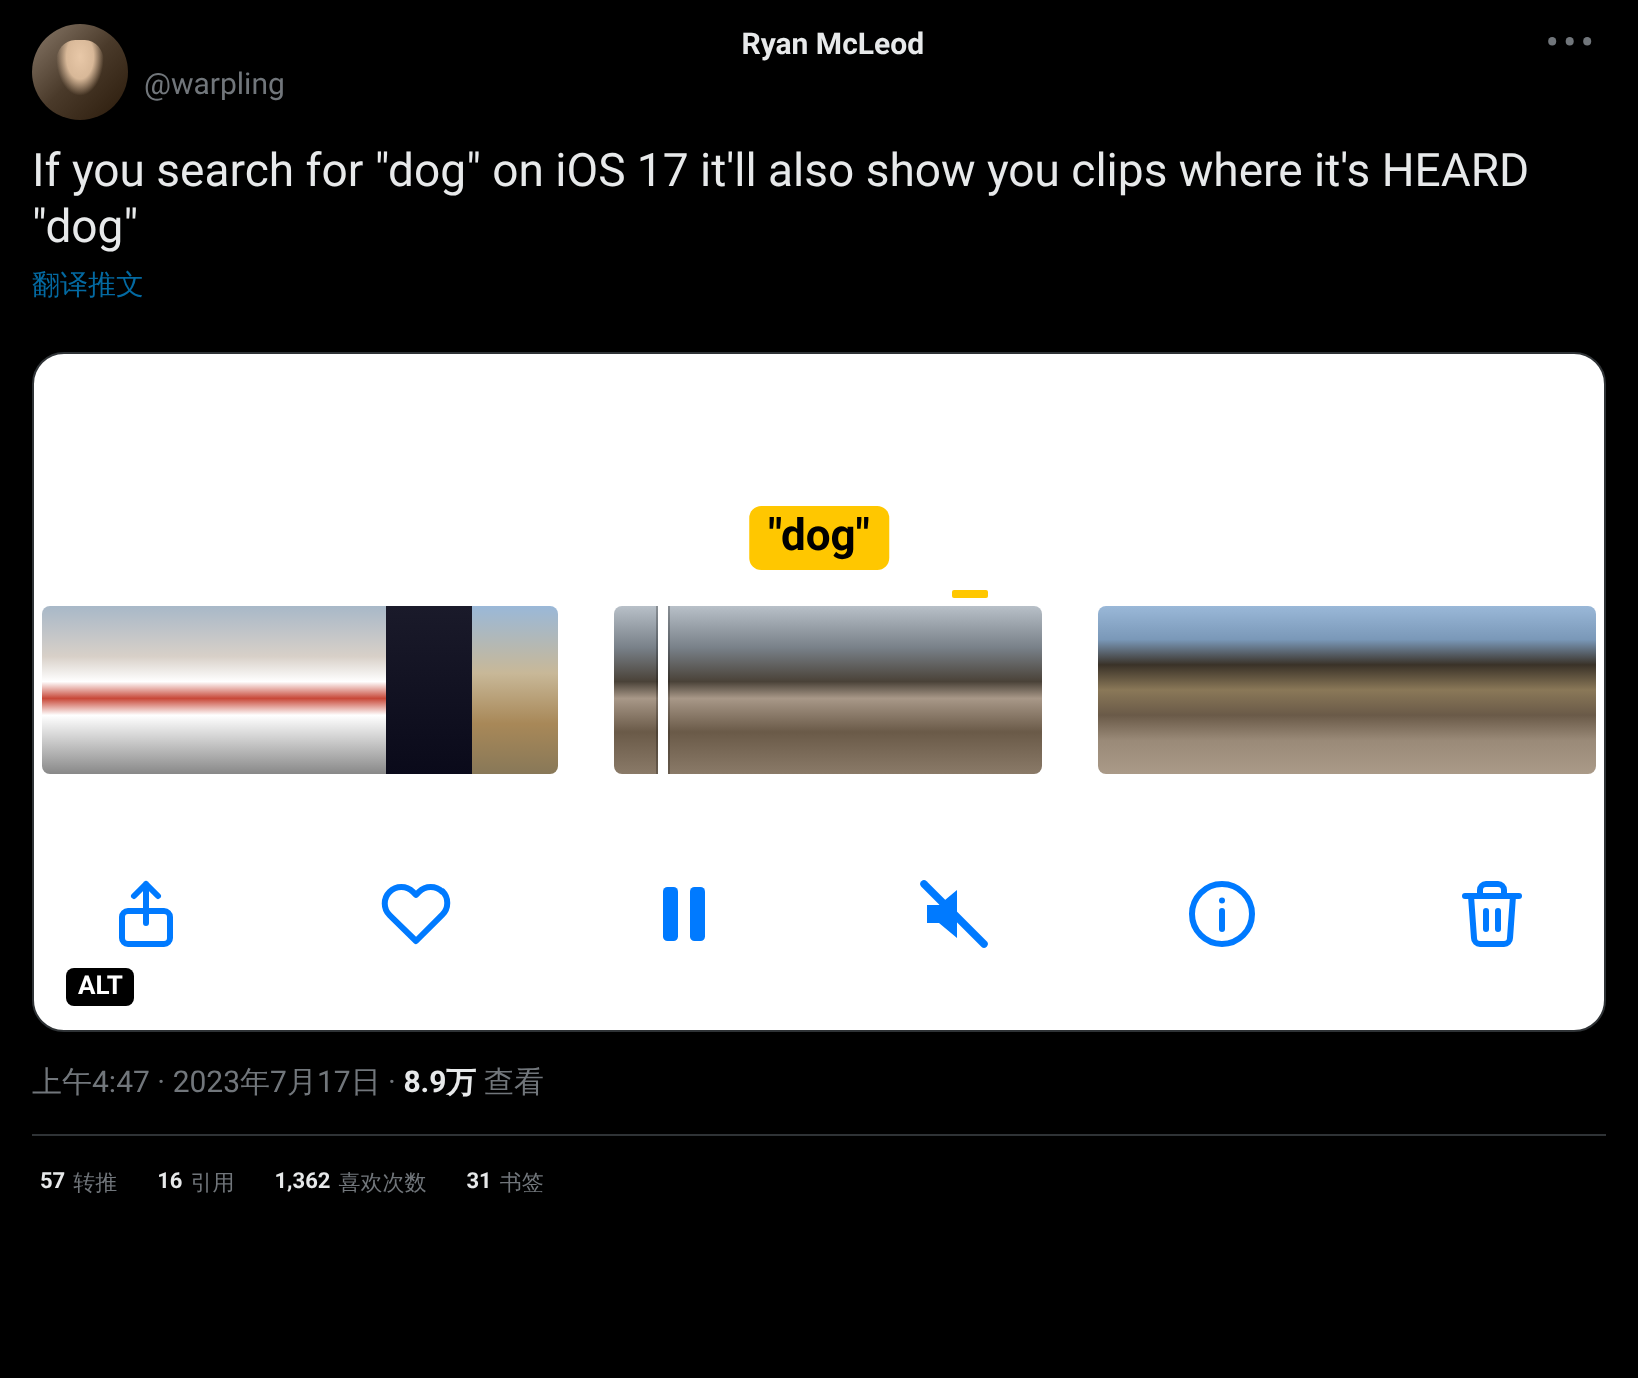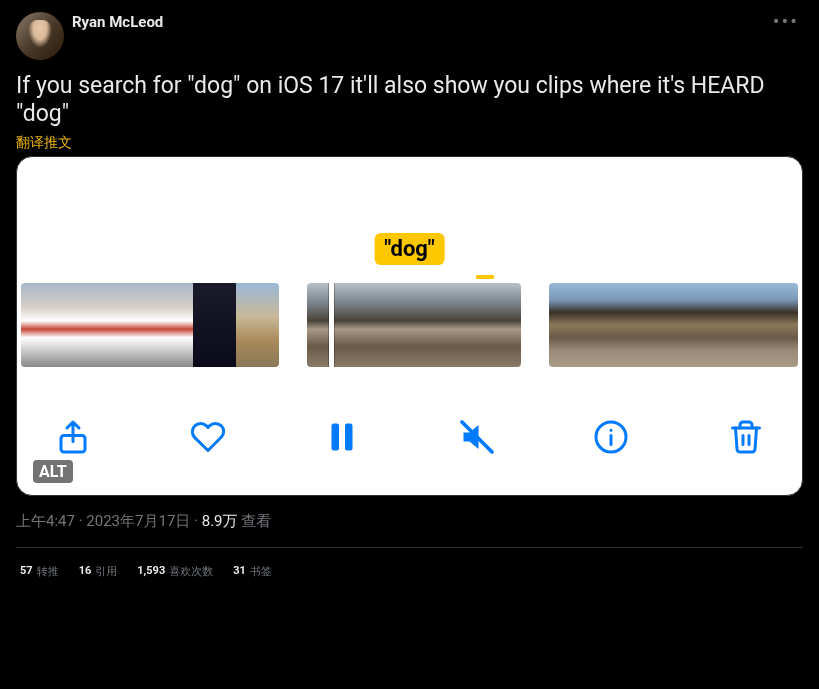--- a/index.html
+++ b/index.html
@@ -36,20 +36,21 @@
     width: 24px; height: 28px;
     background: radial-gradient(ellipse at 50% 30%, #e8c8a8 0%, #d8b898 40%, transparent 70%);
     border-radius: 40% 40% 50% 50%;
   }
   .name-block { flex: 1; }
   .display-name {
     font-weight: 700;
     font-size: 15px;
     color: #e7e9ea;
     line-height: 20px;
+    text-align: center;
   }
   .handle {
     font-size: 15px;
     color: #71767b;
     line-height: 20px;
   }
   .more-btn {
     color: #71767b;
     font-size: 20px;
     letter-spacing: 2px;
@@ -58,24 +59,24 @@
     line-height: 10px;
   }
   .tweet-text {
     font-size: 23px;
     line-height: 28px;
     color: #e7e9ea;
     margin-bottom: 4px;
     font-weight: 400;
   }
   .translate {
-    color: #eab308;
+    color: #0369a1;
     font-size: 14px;
     margin-top: 6px;
-    margin-bottom: 4px;
+    margin-bottom: 24px;
     cursor: pointer;
   }
   .media-card {
     border: 1px solid #2f3336;
     border-radius: 16px;
     overflow: hidden;
     background: #fff;
     width: 100%;
     height: 340px;
     position: relative;
@@ -169,35 +170,35 @@
     cursor: pointer;
     display: flex;
     align-items: center;
     justify-content: center;
   }
   .tool-btn svg { width: 100%; height: 100%; }
   .alt-badge {
     position: absolute;
     left: 16px;
     bottom: 12px;
-    background: #737373;
+    background: #000000;
     color: #fff;
-    font-size: 16px;
+    font-size: 13px;
     font-weight: 700;
     padding: 2px 6px;
     border-radius: 4px;
   }
   .meta-row {
     margin-top: 16px;
     font-size: 15px;
     color: #71767b;
   }
   .meta-row .views-num {
     color: #e7e9ea;
-    font-weight: 400;
+    font-weight: 700;
   }
   .divider {
     border-top: 1px solid #2f3336;
     margin-top: 16px;
   }
   .stats-row {
     display: flex;
     gap: 20px;
     padding: 16px 4px 0;
     font-size: 11px;
@@ -208,20 +209,21 @@
 </style>
 </head>
 <body>
 
 <div class="tweet">
 
   <div class="tweet-header">
     <div class="avatar"></div>
     <div class="name-block">
       <div class="display-name">Ryan McLeod</div>
+      <div class="handle">@warpling</div>
     </div>
     <div class="more-btn">•••</div>
   </div>
 
   <div class="tweet-text">If you search for "dog" on iOS 17 it'll also show you clips where it's HEARD "dog"</div>
 
   <div class="translate">翻译推文</div>
 
   <div class="media-card">
     <div class="tooltip">"dog"</div>
@@ -306,21 +308,21 @@
   <div class="stats-row">
     <div class="st">
       <span class="num">57</span>
       <span>转推</span>
     </div>
     <div class="st">
       <span class="num">16</span>
       <span>引用</span>
     </div>
     <div class="st">
-      <span class="num">1,593</span>
+      <span class="num">1,362</span>
       <span>喜欢次数</span>
     </div>
     <div class="st">
       <span class="num">31</span>
       <span>书签</span>
     </div>
   </div>
 
 </div>
 

